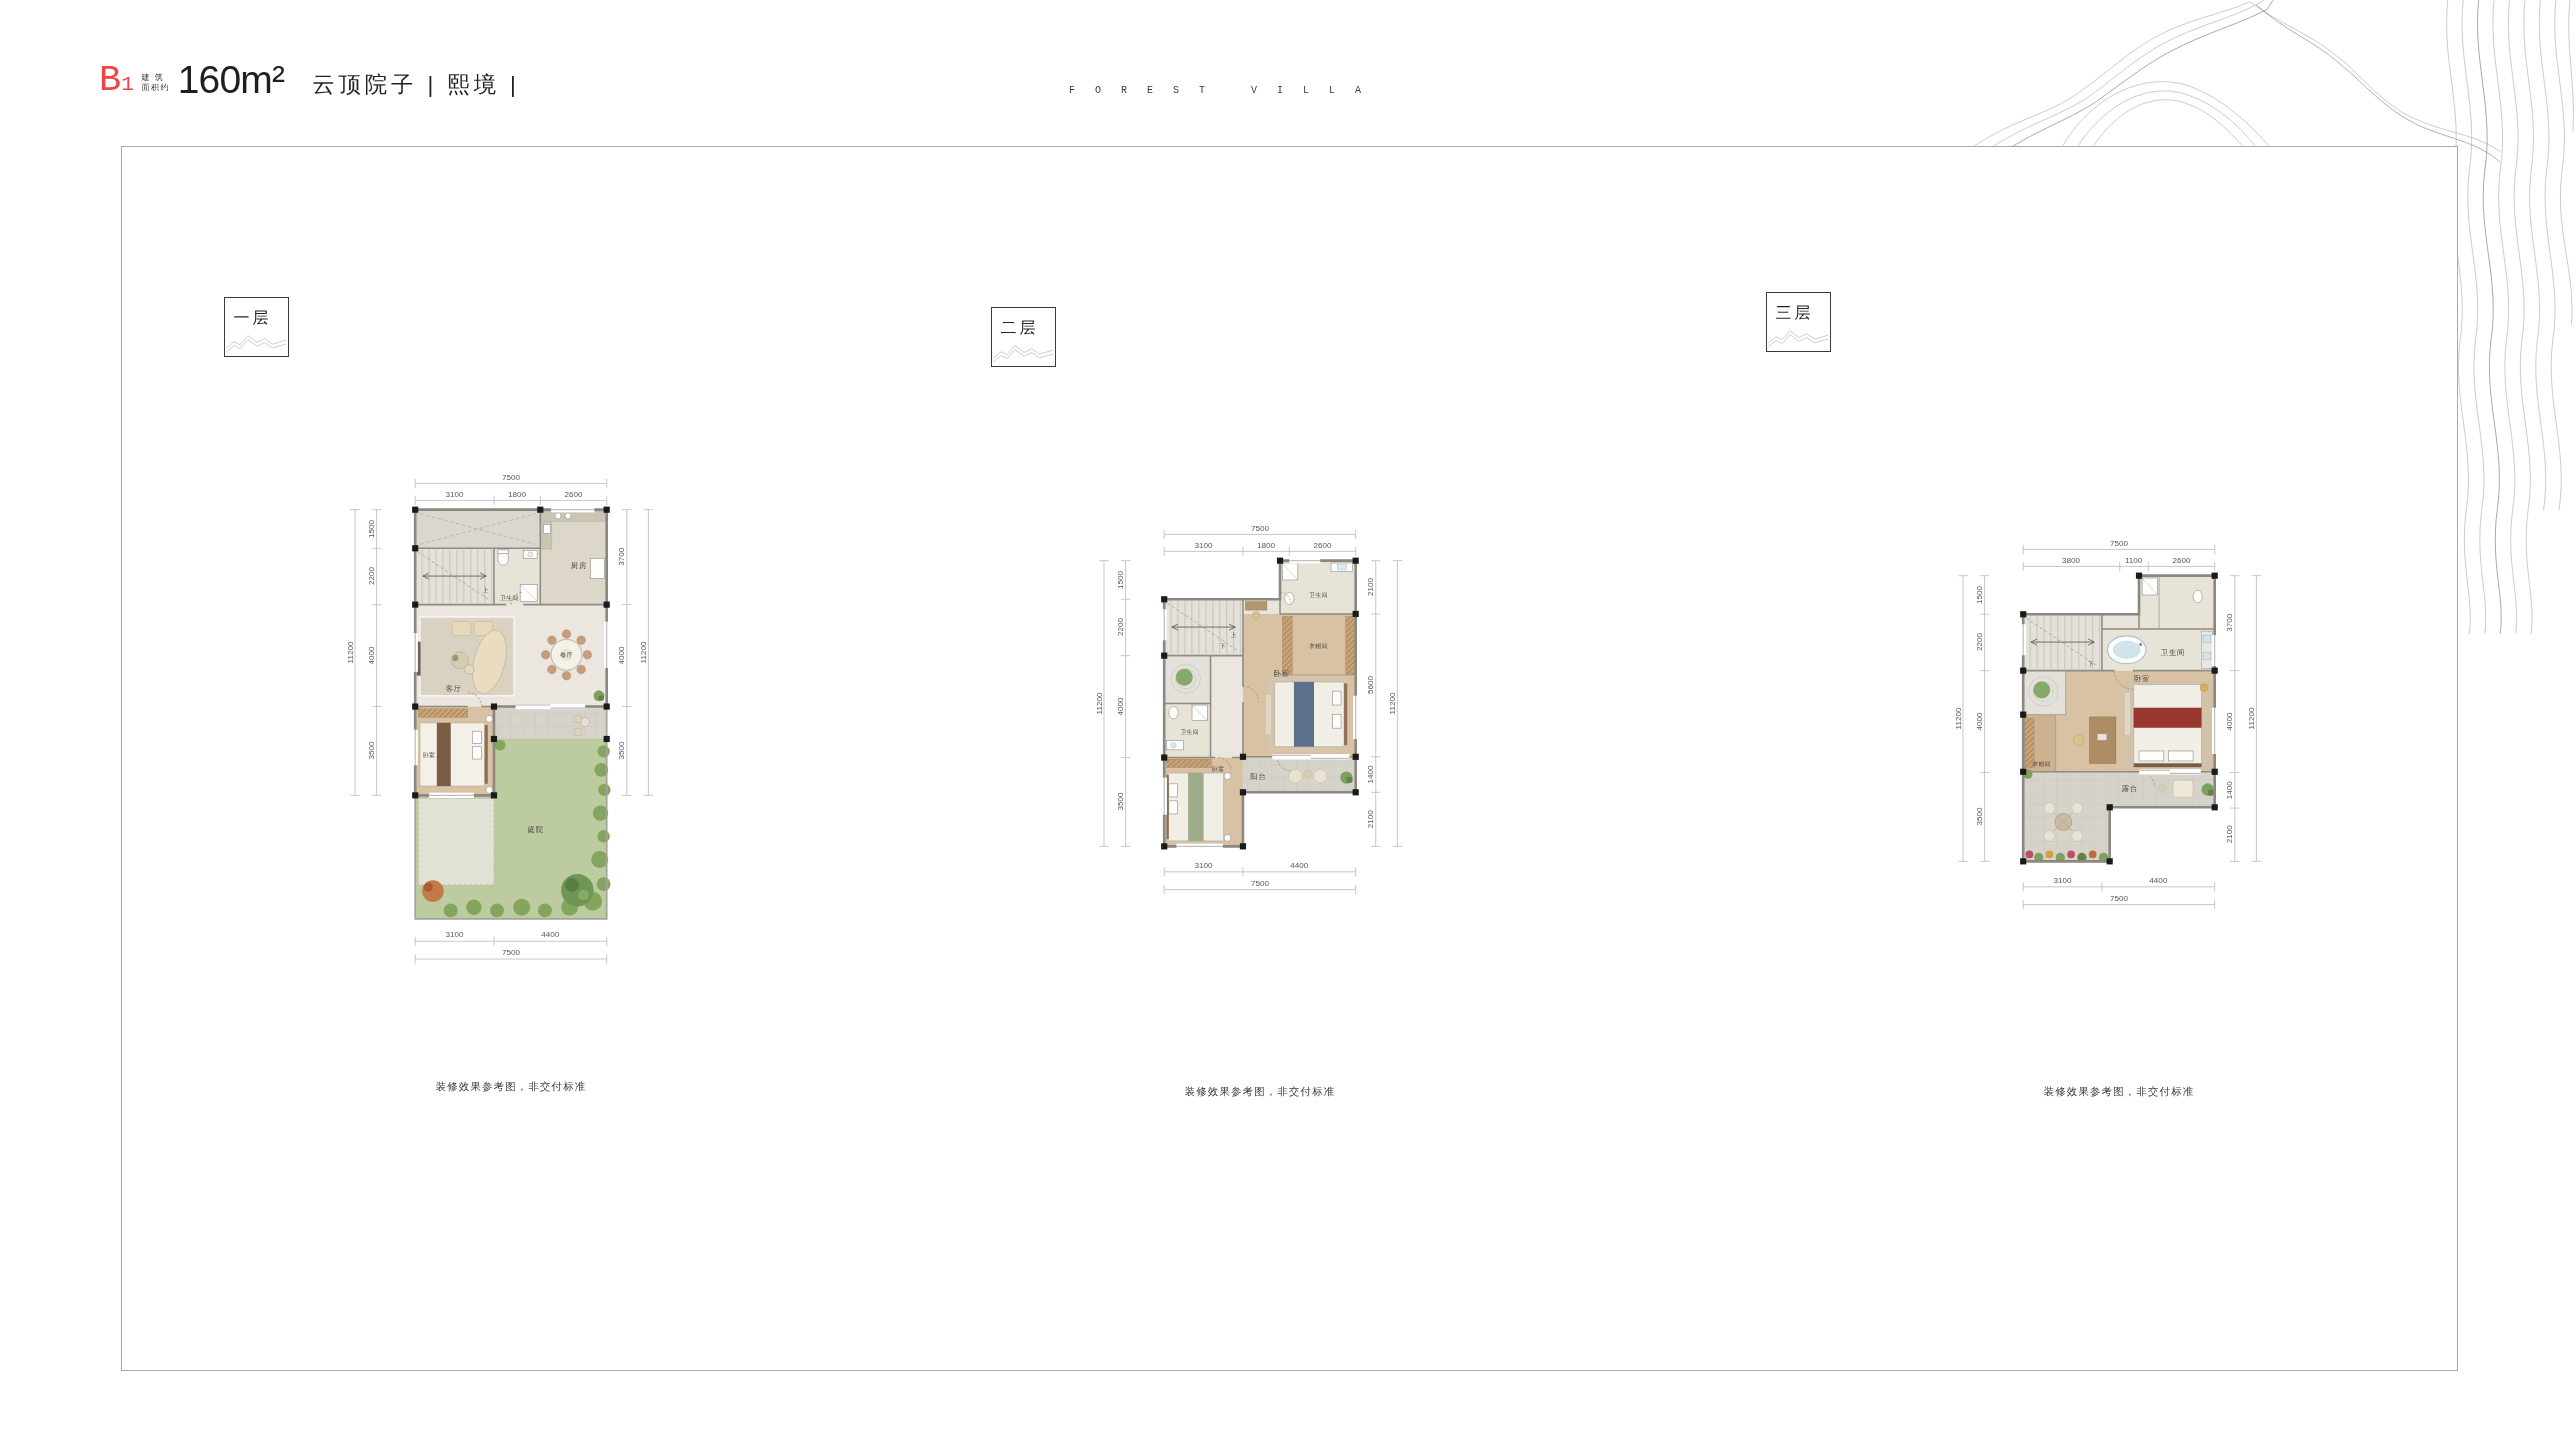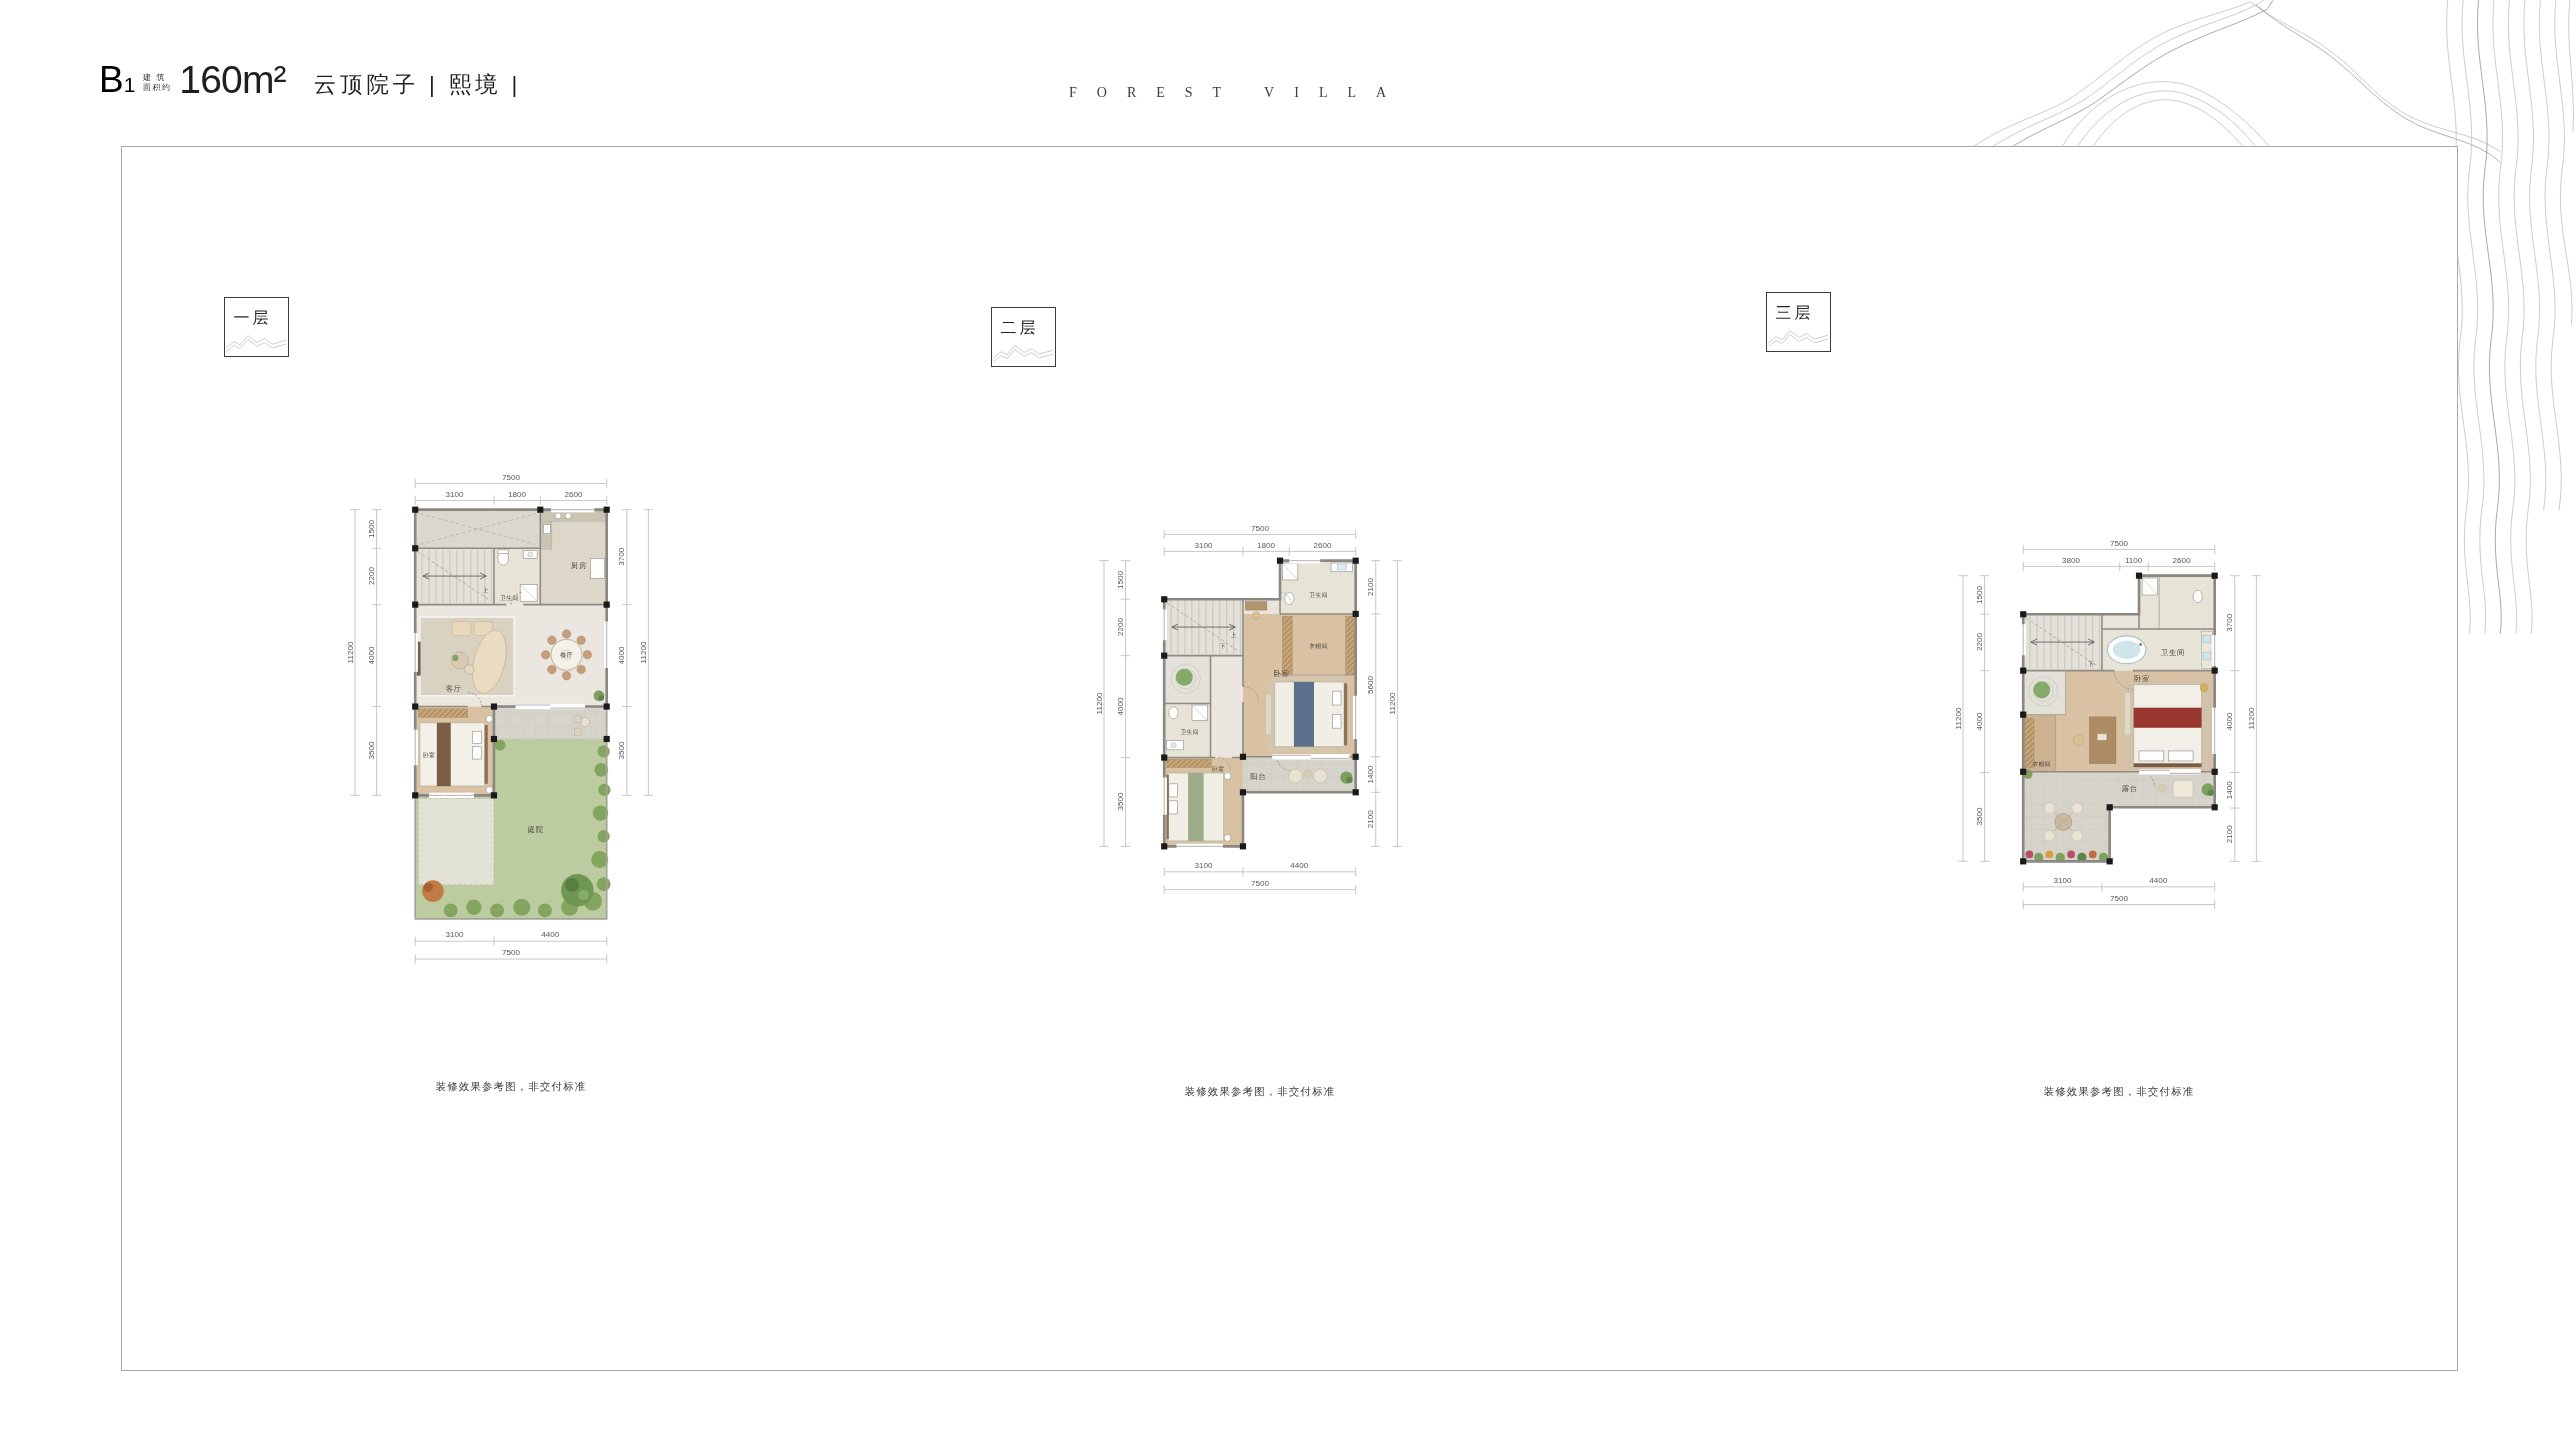--- a/index.html
+++ b/index.html
@@ -2,28 +2,28 @@
 <html style="font-size:12.4px"><head>
 <meta charset="utf-8">
 <style>
 *{margin:0;padding:0;box-sizing:border-box}
 html,body{width:2576px;height:1449px;background:#fff;overflow:hidden;position:relative;
   font-family:"Liberation Sans",sans-serif;color:#222}
 .decor{position:absolute;z-index:0}
 .panel{position:absolute;left:121px;top:146px;width:2337px;height:1225px;
   border:0.8px solid #a8a8a8;background:#fff;z-index:1}
 .header{position:absolute;left:99px;top:65px;display:flex;align-items:flex-end;z-index:3}
-.unit{font-family:Liberation Sans, sans-serif;font-size:37px;line-height:.82;color:#000000}
+.unit{font-family:Liberation Mono, monospace;font-size:37px;line-height:.82;color:#ef4444}
 .unit .sub{font-size:21px}
 .area-note{display:flex;flex-direction:column;justify-content:center;margin:0 7.7px 2.3px 7.7px;
   font-size:8px;line-height:10px;letter-spacing:1.5px;color:#2e2e2e;white-space:nowrap}
 .area-val{font-size:39px;line-height:.78;letter-spacing:-0.8px;color:#1f1f1f}
 .series-title{font-size:22.4px;line-height:.95;letter-spacing:3.9px;color:#1f1f1f;margin-left:28px;white-space:nowrap}
-.brand{position:absolute;left:1069px;top:85px;font-family:Liberation Serif, serif;
-  font-size:14px;letter-spacing:20px;color:#3c3c3c;z-index:3;white-space:nowrap}
+.brand{position:absolute;left:1069px;top:85px;font-family:Liberation Mono, monospace;
+  font-size:10px;letter-spacing:20px;color:#3c3c3c;z-index:3;white-space:nowrap}
 .floor-label-box{position:absolute;width:65px;height:60px;border:1.5px solid #3a3a3a;
   background:#fff;z-index:2;overflow:hidden}
 .floor-label-box .lbl{display:block;padding:10px 0 0 8.5px;font-size:16px;letter-spacing:3.1px;color:#242424}
 .floor-label-box svg{position:absolute;left:0.8px;bottom:2.3px}
 .plan-svg{position:absolute;z-index:2}
 .disclaimer{position:absolute;transform:translateX(-50%);z-index:2;font-size:10.4px;
   font-weight:normal;letter-spacing:1.2px;color:#3a3a3a;white-space:nowrap}
 svg .dl{stroke:#b7b7b7;stroke-width:1}
 svg .dim{font-family:"Liberation Sans",sans-serif;font-size:10.5px;fill:#575757;text-anchor:middle}
 svg .rl{font-family:"Liberation Sans",sans-serif;font-size:9.5px;fill:#4b463e;text-anchor:middle;letter-spacing:1px}

